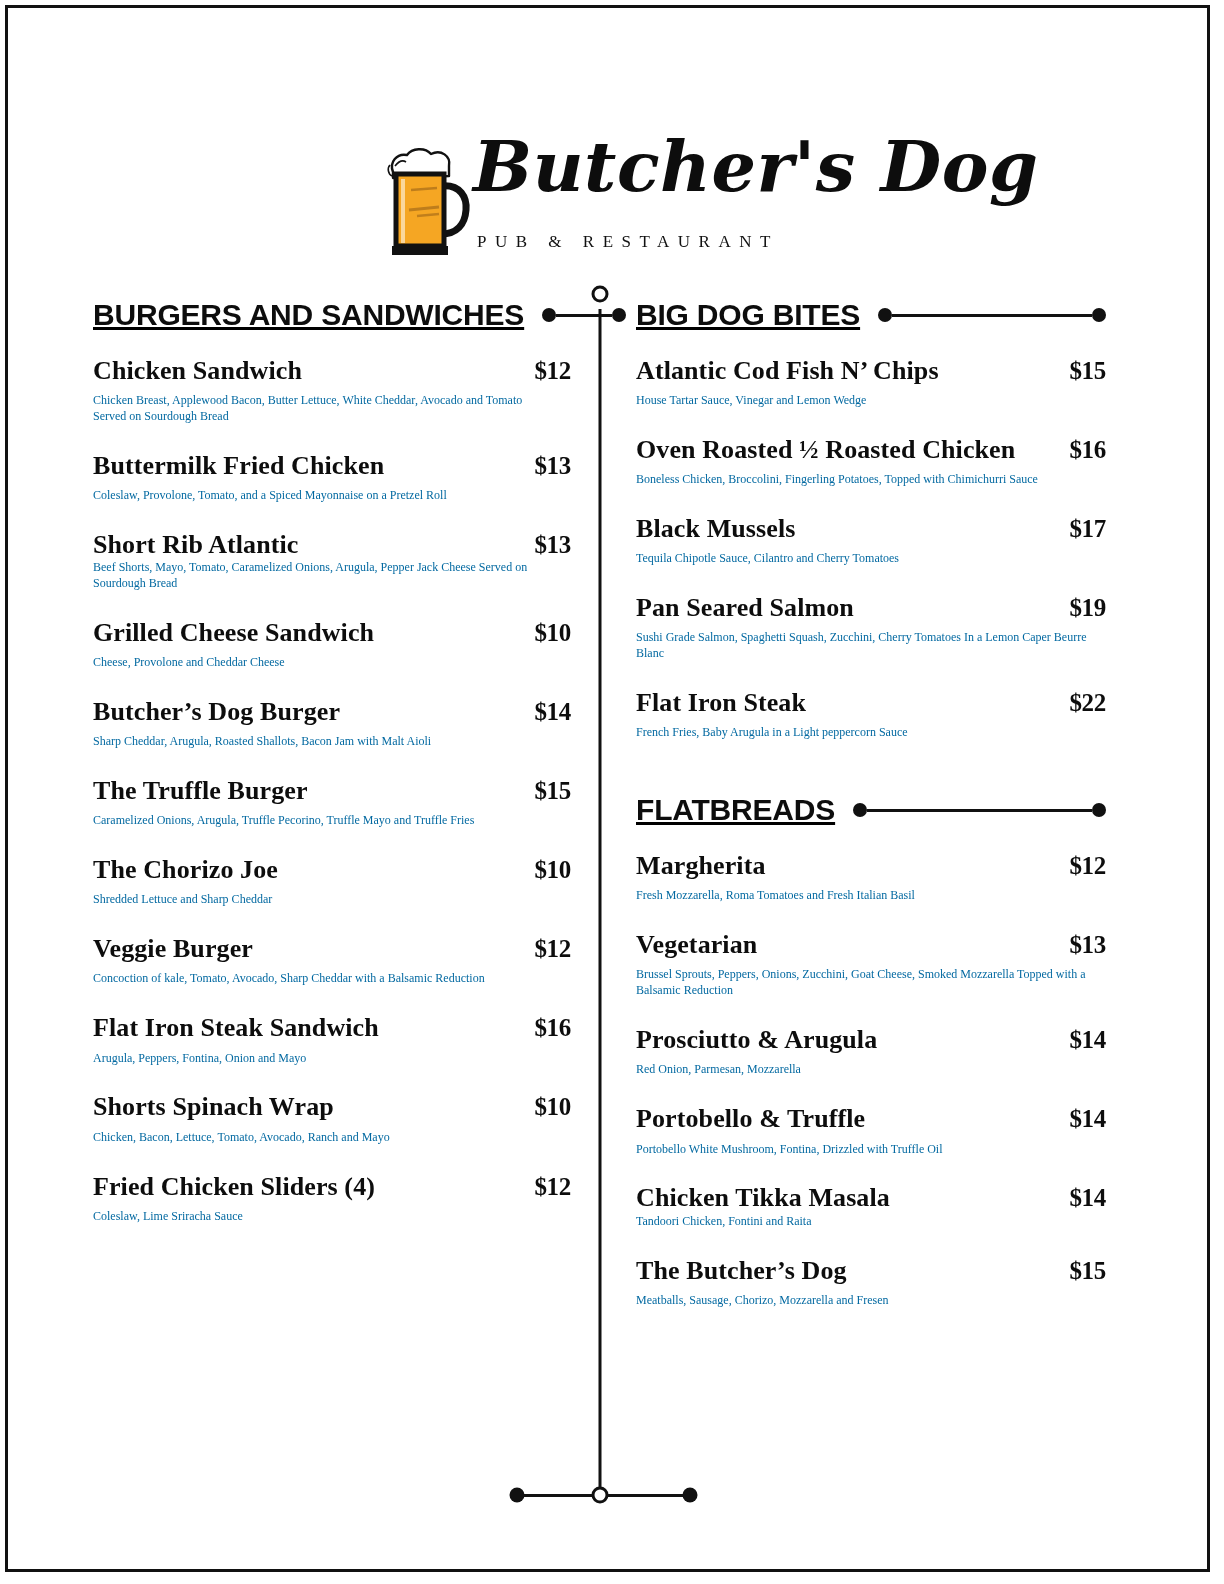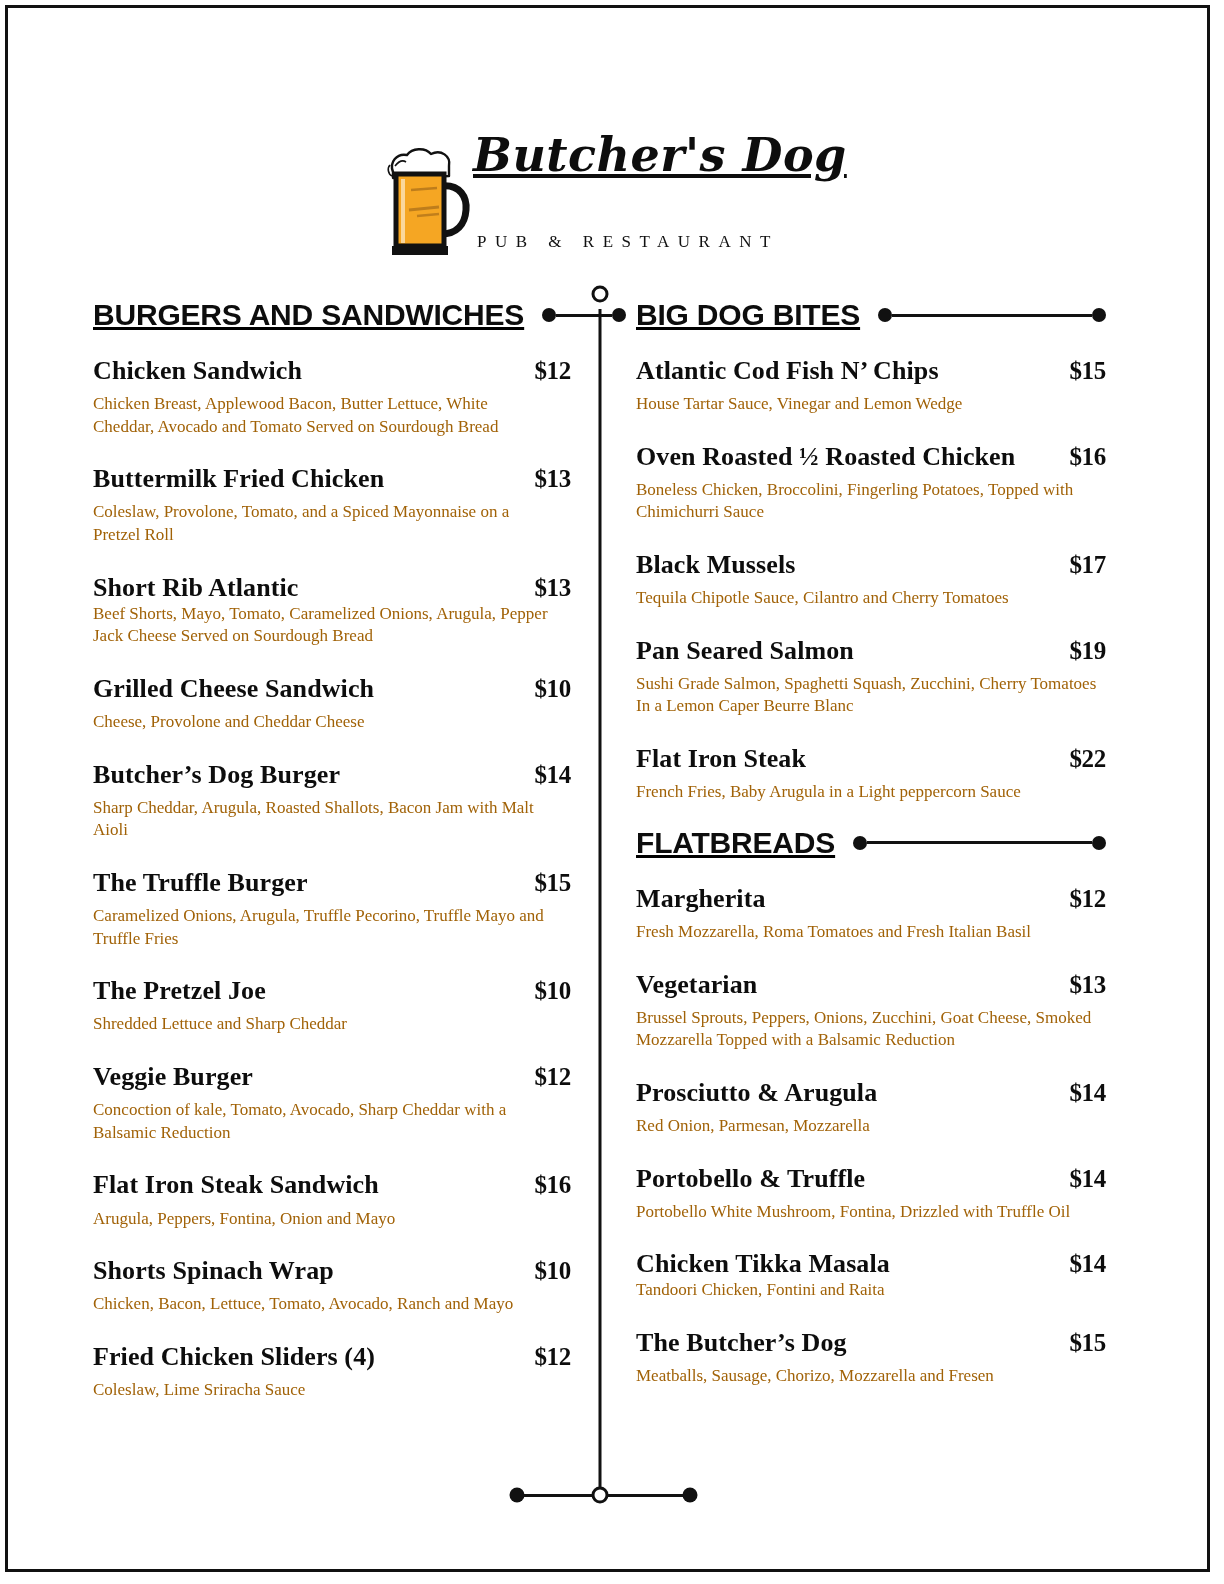--- a/index.html
+++ b/index.html
@@ -55,26 +55,25 @@
     position: absolute;
     left: 96px;
     top: 0px;
     width: 374px;
     height: 100px;
   }
   .logo-script {
     font-family: "DejaVu Serif", serif;
     font-style: italic;
     font-weight: bold;
-    font-size: 46px;
+    font-size: 70px;
     letter-spacing: 0.5px;
     color: #0d0d0d;
     line-height: 1;
     white-space: nowrap;
-    text-decoration: underline;
   }
   .logo-sub {
     position: absolute;
     left: 100px;
     top: 100px;
     font-family: "Liberation Serif", serif;
     font-size: 17px;
     letter-spacing: 8.5px;
     color: #111111;
     white-space: nowrap;
@@ -203,28 +202,28 @@
     font-size: 25px;
     color: #0d0d0d;
     line-height: 1.12;
     white-space: nowrap;
     font-variant-numeric: oldstyle-nums;
     letter-spacing: -0.3px;
   }
   .item-desc {
     margin-top: 8px;
     font-family: "Liberation Serif", "DejaVu Serif", serif;
-    font-size: 17px;
-    color: #a16207;
+    font-size: 12px;
+    color: #0369a1;
     line-height: 1.33;
     max-width: 455px;
   }
   .col-right .item-desc { max-width: 462px; }
 
-  .section-flatbreads-wrap { margin-top: 24px; }
+  .section-flatbreads-wrap { margin-top: 54px; }
 </style>
 </head>
 <body>
 
 <div class="page">
 
   <div class="page-border"></div>
 
   <div class="logo-block">
     <div class="logo-inner">
@@ -315,21 +314,21 @@
     <div class="item">
       <div class="item-head">
         <span class="item-name">The Truffle Burger</span>
         <span class="item-price">$15</span>
       </div>
       <div class="item-desc">Caramelized Onions, Arugula, Truffle Pecorino, Truffle Mayo and Truffle Fries</div>
     </div>
 
     <div class="item">
       <div class="item-head">
-        <span class="item-name">The Pretzel Joe</span>
+        <span class="item-name">The Chorizo Joe</span>
         <span class="item-price">$10</span>
       </div>
       <div class="item-desc">Shredded Lettuce and Sharp Cheddar</div>
     </div>
 
     <div class="item">
       <div class="item-head">
         <span class="item-name">Veggie Burger</span>
         <span class="item-price">$12</span>
       </div>

